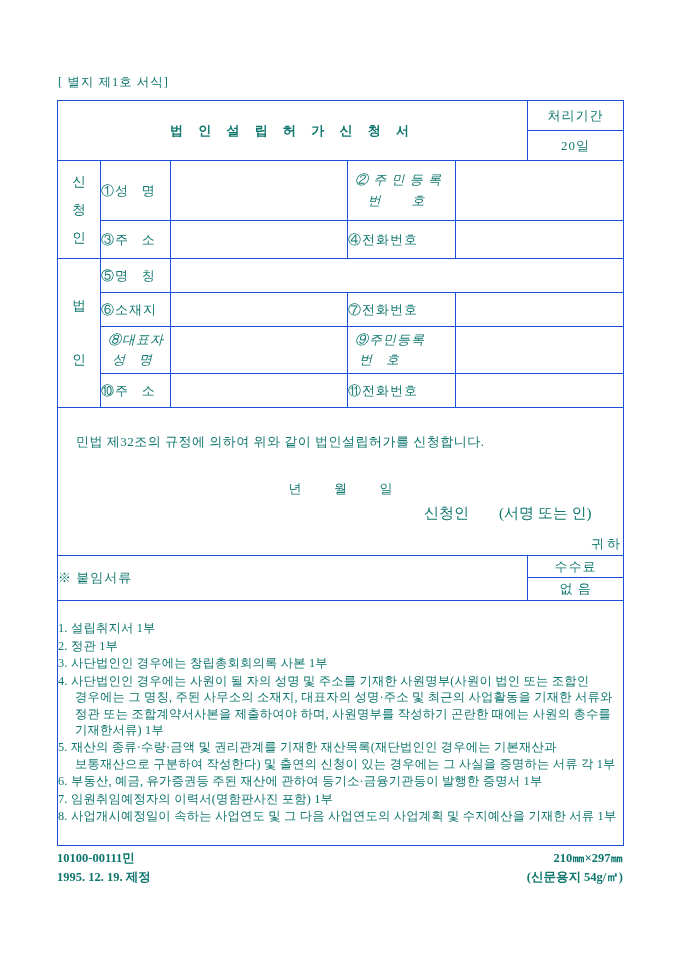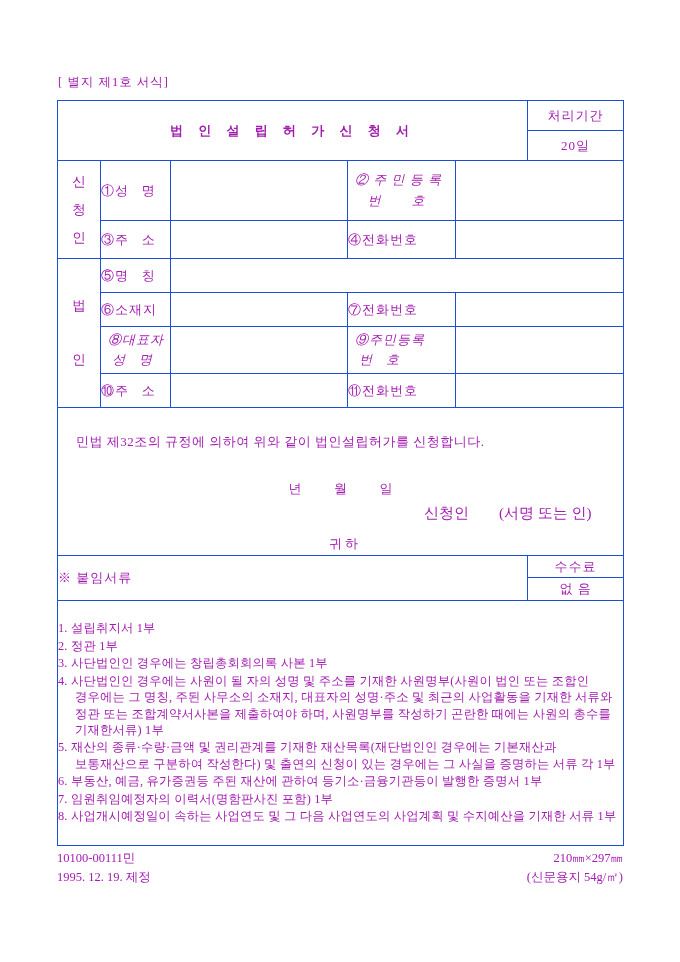--- a/index.html
+++ b/index.html
@@ -2,21 +2,21 @@
 <html><head>
 <meta charset="utf-8">
 <style>
   html, body { margin: 0; padding: 0; }
   body { background: #ffffff; }
   .page {
     position: relative;
     width: 680px;
     height: 962px;
     background: #ffffff;
-    color: #a21caf;
+    color: #0f766e;
     font-family: "Liberation Serif", "DejaVu Serif", serif;
   }
   .top-note {
     position: absolute;
     left: 58px;
     top: 74px;
     font-size: 12.5px;
     letter-spacing: 1px;
   }
   .form-table {
@@ -84,20 +84,21 @@
     margin-left: 366px;
     white-space: pre;
     font-size: 15px;
     font-family: Liberation Serif, serif;
   }
   .recipient {
     margin-top: 12px;
     margin-left: 271px;
     font-size: 13px;
     letter-spacing: 3px;
+    text-align: right;
   }
   .attachments-label-cell {
     padding-left: 12px;
     font-size: 13px;
     letter-spacing: 1px;
     white-space: pre;
   }
   .list-cell {
     vertical-align: top;
     padding: 13px 10px 0 18px;
@@ -113,20 +114,21 @@
   }
   .footer {
     position: absolute;
     left: 57px;
     width: 566px;
     top: 849px;
     display: flex;
     justify-content: space-between;
     font-size: 12.5px;
     line-height: 1.5;
+    font-weight: bold;
   }
   .footer-right { text-align: right; }
   .field { background: #ffffff; }
 </style>
 </head>
 <body>
 
 <div class="page">
 
   <div class="top-note">[ 별지 제1호 서식]</div>

